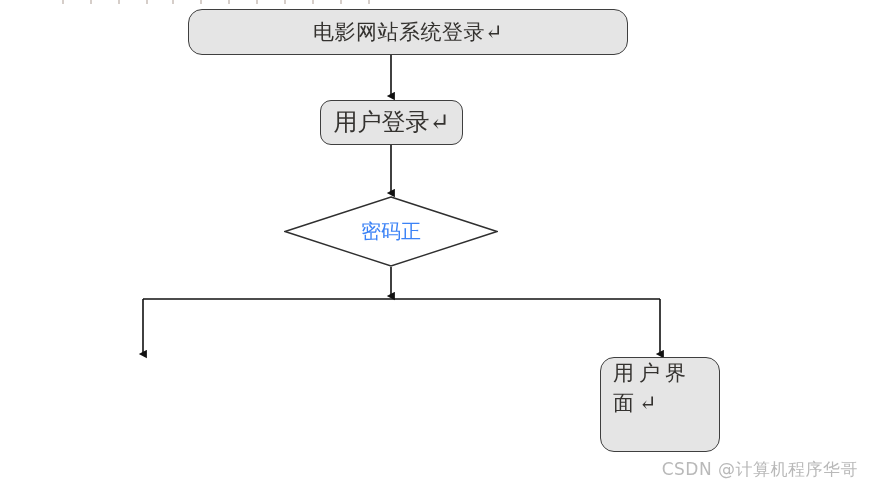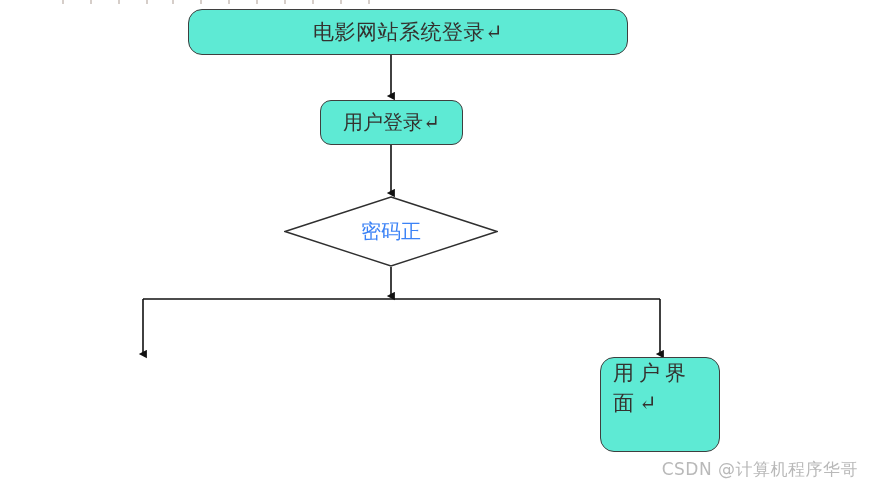--- a/index.html
+++ b/index.html
@@ -34,21 +34,21 @@
     pointer-events: none;
   }
 
   
   .node {
     position: absolute;
     box-sizing: border-box;
     display: flex;
     align-items: center;
     justify-content: center;
-    background: #5eead4;
+    background: #e5e5e5;
     border: 1px solid #3f3f3f;
     color: #33312f;
   }
 
   .node .label {
     display: block;
     text-align: center;
     line-height: 1.38;
     white-space: pre-line;
     color: #34322f;
@@ -73,21 +73,21 @@
   }
 
   #node-login {
     left: 320px;
     top: 100px;
     width: 143px;
     height: 45px;
     border-radius: 11px;
   }
   #node-login .label {
-    font-size: 20px;
+    font-size: 24px;
   }
 
   
   #node-decision {
     position: absolute;
     left: 284px;
     top: 196px;
     width: 214px;
     height: 71px;
   }

